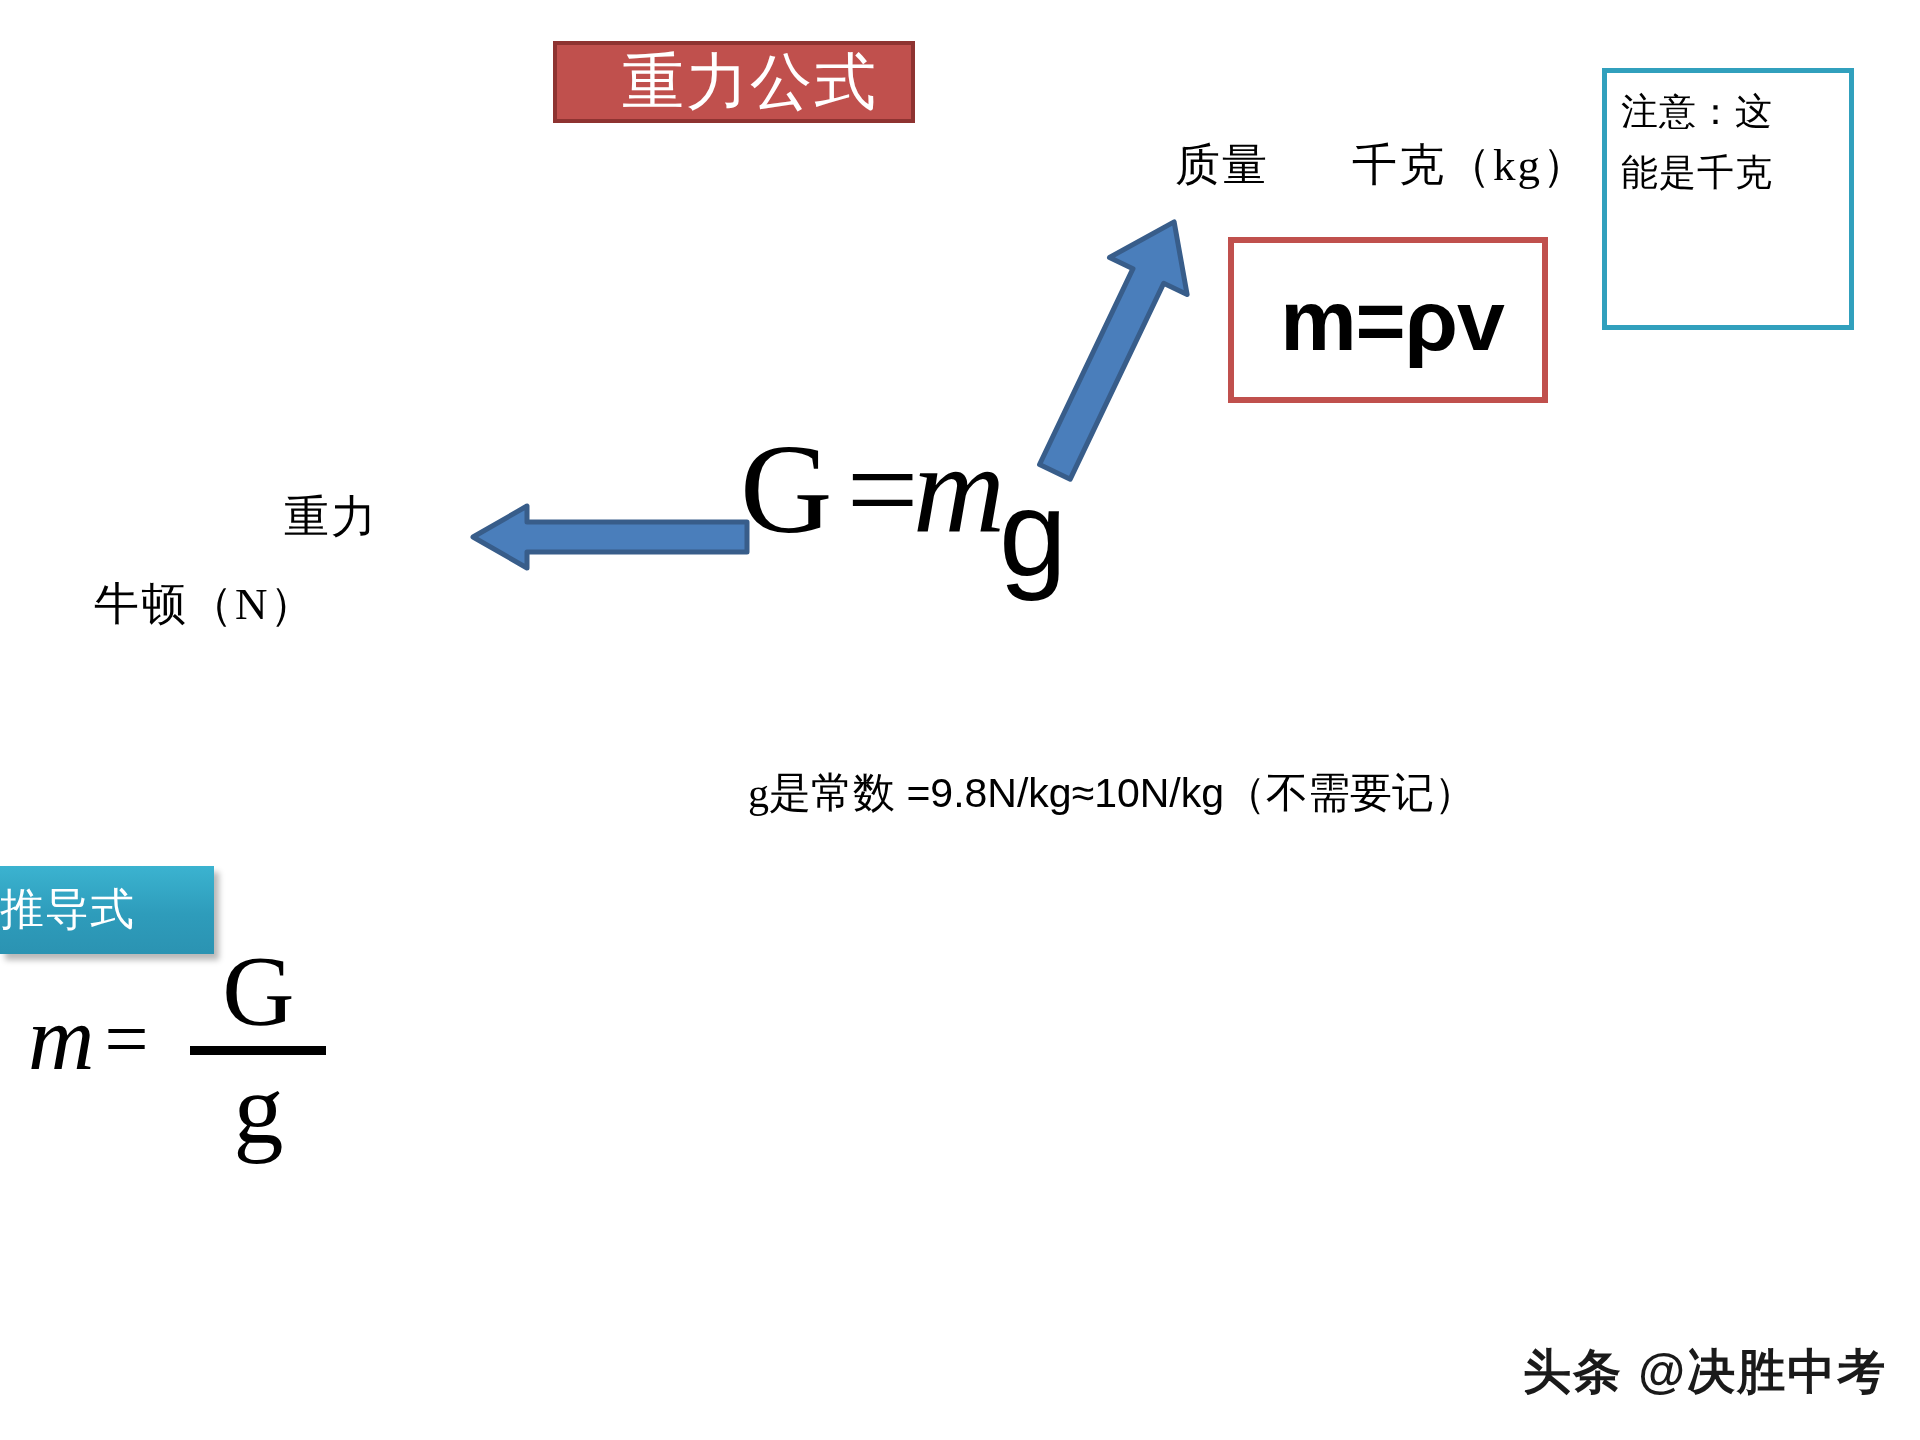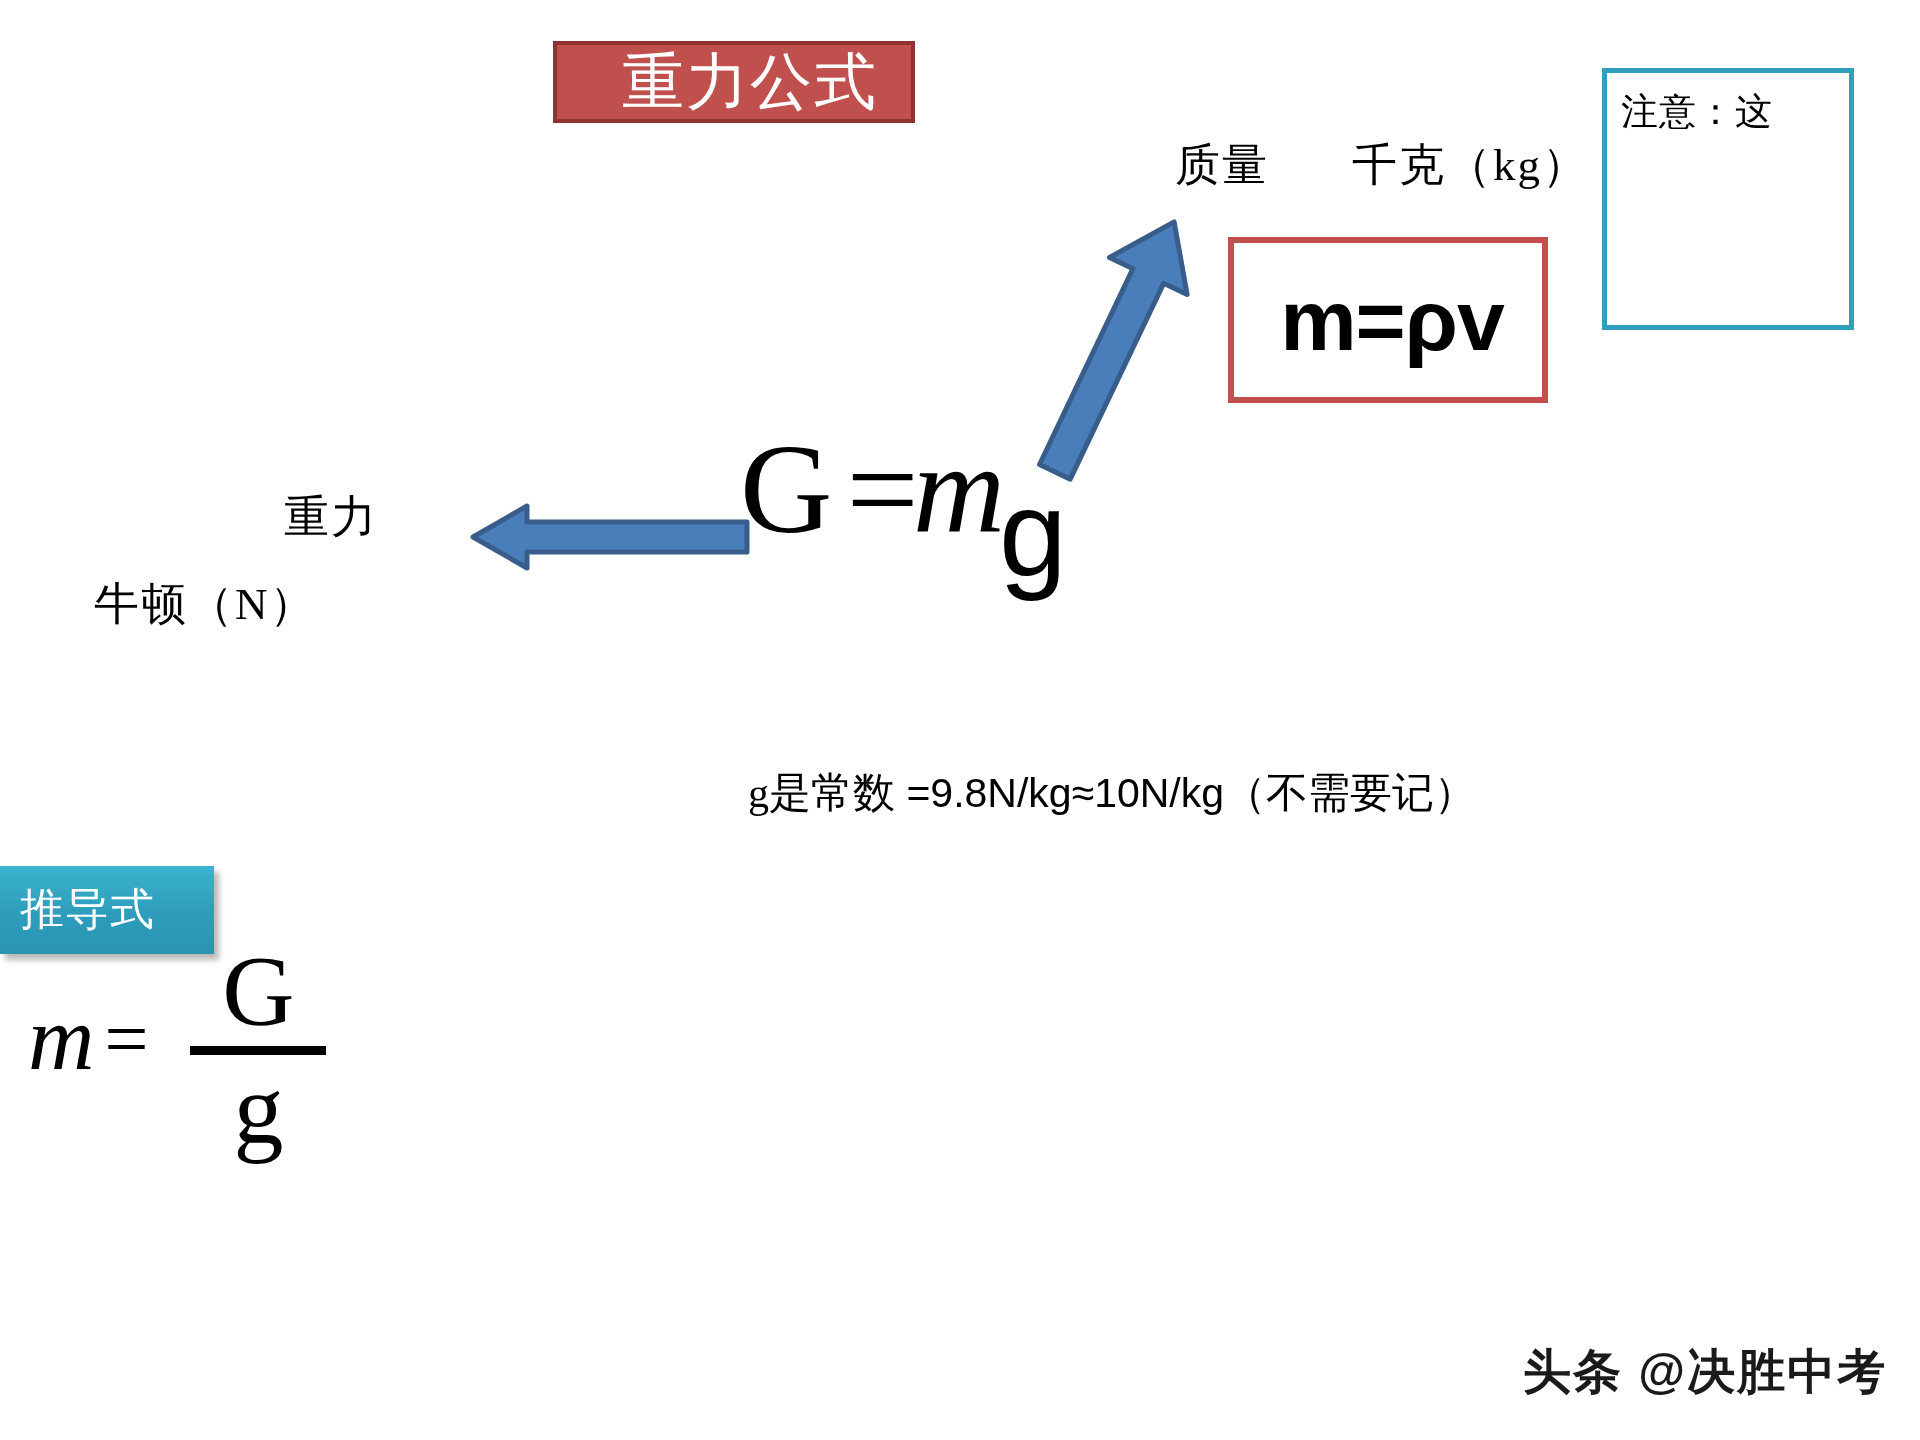--- a/index.html
+++ b/index.html
@@ -139,21 +139,20 @@
   #badge-derived {
     left: 0px;
     top: 866px;
     width: 214px;
     height: 88px;
     background: linear-gradient(180deg, #3bb3d0 0%, #2e9cbb 55%, #2b93b2 100%);
     box-shadow: 5px 6px 6px rgba(0,0,0,0.28);
     display: flex;
     align-items: center;
     box-sizing: border-box;
-    padding-left: 20px;
   }
   #badge-derived-text {
     color: #ffffff;
     font-size: 44px;
     line-height: 1;
     letter-spacing: 1px;
     white-space: nowrap;
     font-family: "Liberation Serif", "DejaVu Serif", serif;
   }
 
@@ -220,20 +219,21 @@
 </style>
 </head>
 <body>
 
 <div class="abs" id="title-box">
   <span id="title-text">重力公式</span>
 </div>
 
 <div class="abs" id="note-box">
   <div class="note-line">注意：这</div>
+  <div class="note-line">能是千克</div>
 </div>
 
 <div class="abs cn-label" style="left:1175px; top:143px;">质量</div>
 <div class="abs cn-label" style="left:1352px; top:143px;">千克（kg）</div>
 
 <div class="abs" id="mrhov-box">
   <span id="mrhov-text">m=ρv</span>
 </div>
 
 <svg class="abs" id="arrow-diag-svg" width="190" height="320" viewBox="0 0 190 320">

